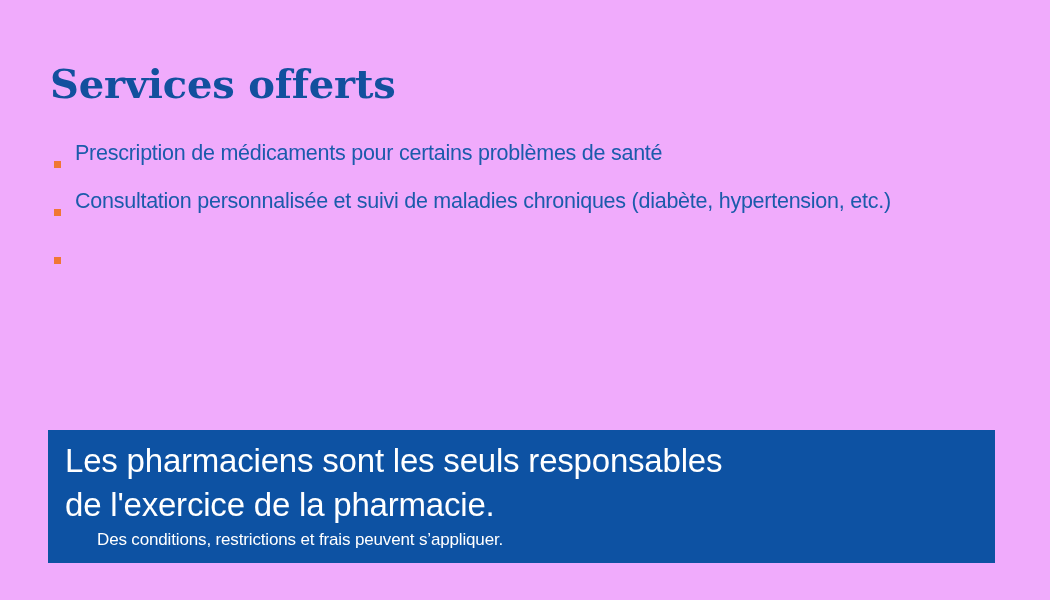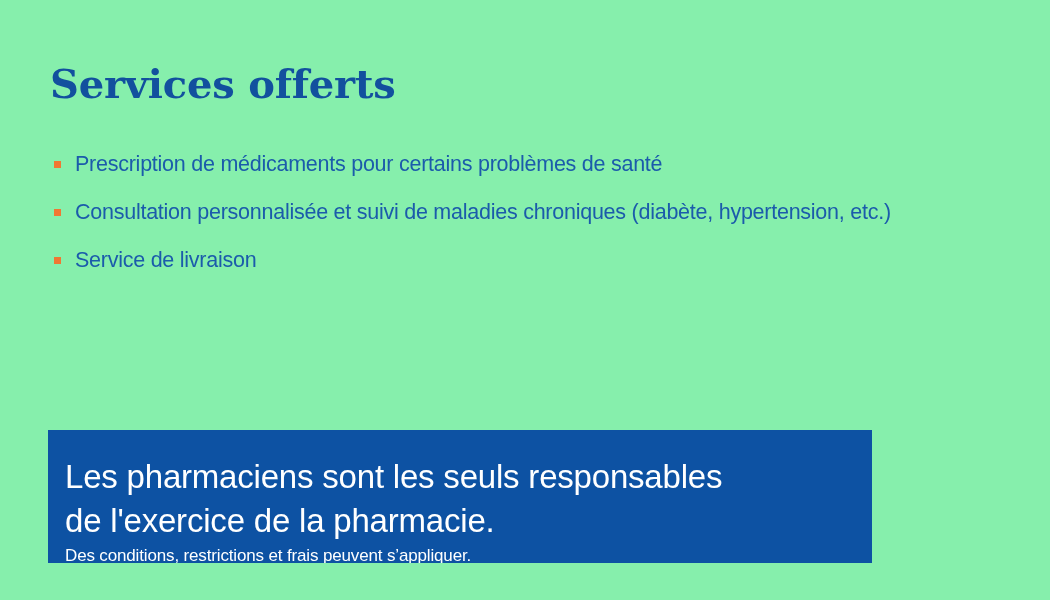--- a/index.html
+++ b/index.html
@@ -10,21 +10,21 @@
     width: 1050px;
     height: 600px;
     background: #ffffff;
     font-family: "Liberation Sans", sans-serif;
     overflow: hidden;
   }
   .slide {
     position: relative;
     width: 1050px;
     height: 600px;
-    background: #86efac;
+    background: #f0abfc;
   }
 
   
   .slide-title {
     position: absolute;
     left: 50px;
     top: 60px;
     font-family: "DejaVu Serif", "Liberation Serif", serif;
     font-weight: bold;
     font-size: 40px;
@@ -42,21 +42,21 @@
     width: 980px;
     margin: 0;
     padding: 0;
     list-style: none;
   }
   .bullet-item {
     position: relative;
     height: 48px;
     padding-left: 23px;
     display: flex;
-    align-items: center;
+    align-items: flex-start;
   }
   .bullet-marker {
     position: absolute;
     left: 2px;
     top: 21px;
     width: 7px;
     height: 7px;
     background: #f07733;
   }
   .bullet-text {
@@ -66,65 +66,65 @@
     color: #1b5bab;
     white-space: nowrap;
     letter-spacing: -0.25px;
   }
 
   
   .callout {
     position: absolute;
     left: 48px;
     top: 430px;
-    width: 824px;
+    width: 947px;
     height: 133px;
     background: #0d52a3;
     box-sizing: border-box;
-    padding: 25px 0 0 17px;
+    padding: 9px 0 0 17px;
     overflow: hidden;
   }
   .callout-headline {
     font-family: "Liberation Sans", sans-serif;
     font-weight: 300;
     font-size: 33px;
     line-height: 44px;
     color: #ffffff;
     letter-spacing: -0.2px;
     white-space: pre-line;
   }
   .callout-note {
     margin-top: 2px;
     font-family: "Liberation Sans", sans-serif;
     font-size: 17px;
     line-height: 22px;
     color: #ffffff;
     letter-spacing: -0.15px;
     white-space: nowrap;
+    margin-left: 32px;
   }
 </style>
 </head>
 <body>
 
 <div class="slide">
 
   <div class="slide-title">Services offerts</div>
 
   <ul class="bullet-list">
     <li class="bullet-item">
       <span class="bullet-marker"></span>
       <span class="bullet-text">Prescription de médicaments pour certains problèmes de santé</span>
     </li>
     <li class="bullet-item">
       <span class="bullet-marker"></span>
       <span class="bullet-text">Consultation personnalisée et suivi de maladies chroniques (diabète, hypertension, etc.)</span>
     </li>
     <li class="bullet-item">
       <span class="bullet-marker"></span>
-      <span class="bullet-text">Service de livraison</span>
     </li>
   </ul>
 
   <div class="callout">
     <div class="callout-headline">Les pharmaciens sont les seuls responsables
 de l'exercice de la pharmacie.</div>
     <div class="callout-note">Des conditions, restrictions et frais peuvent s’appliquer.</div>
   </div>
 
 </div>

